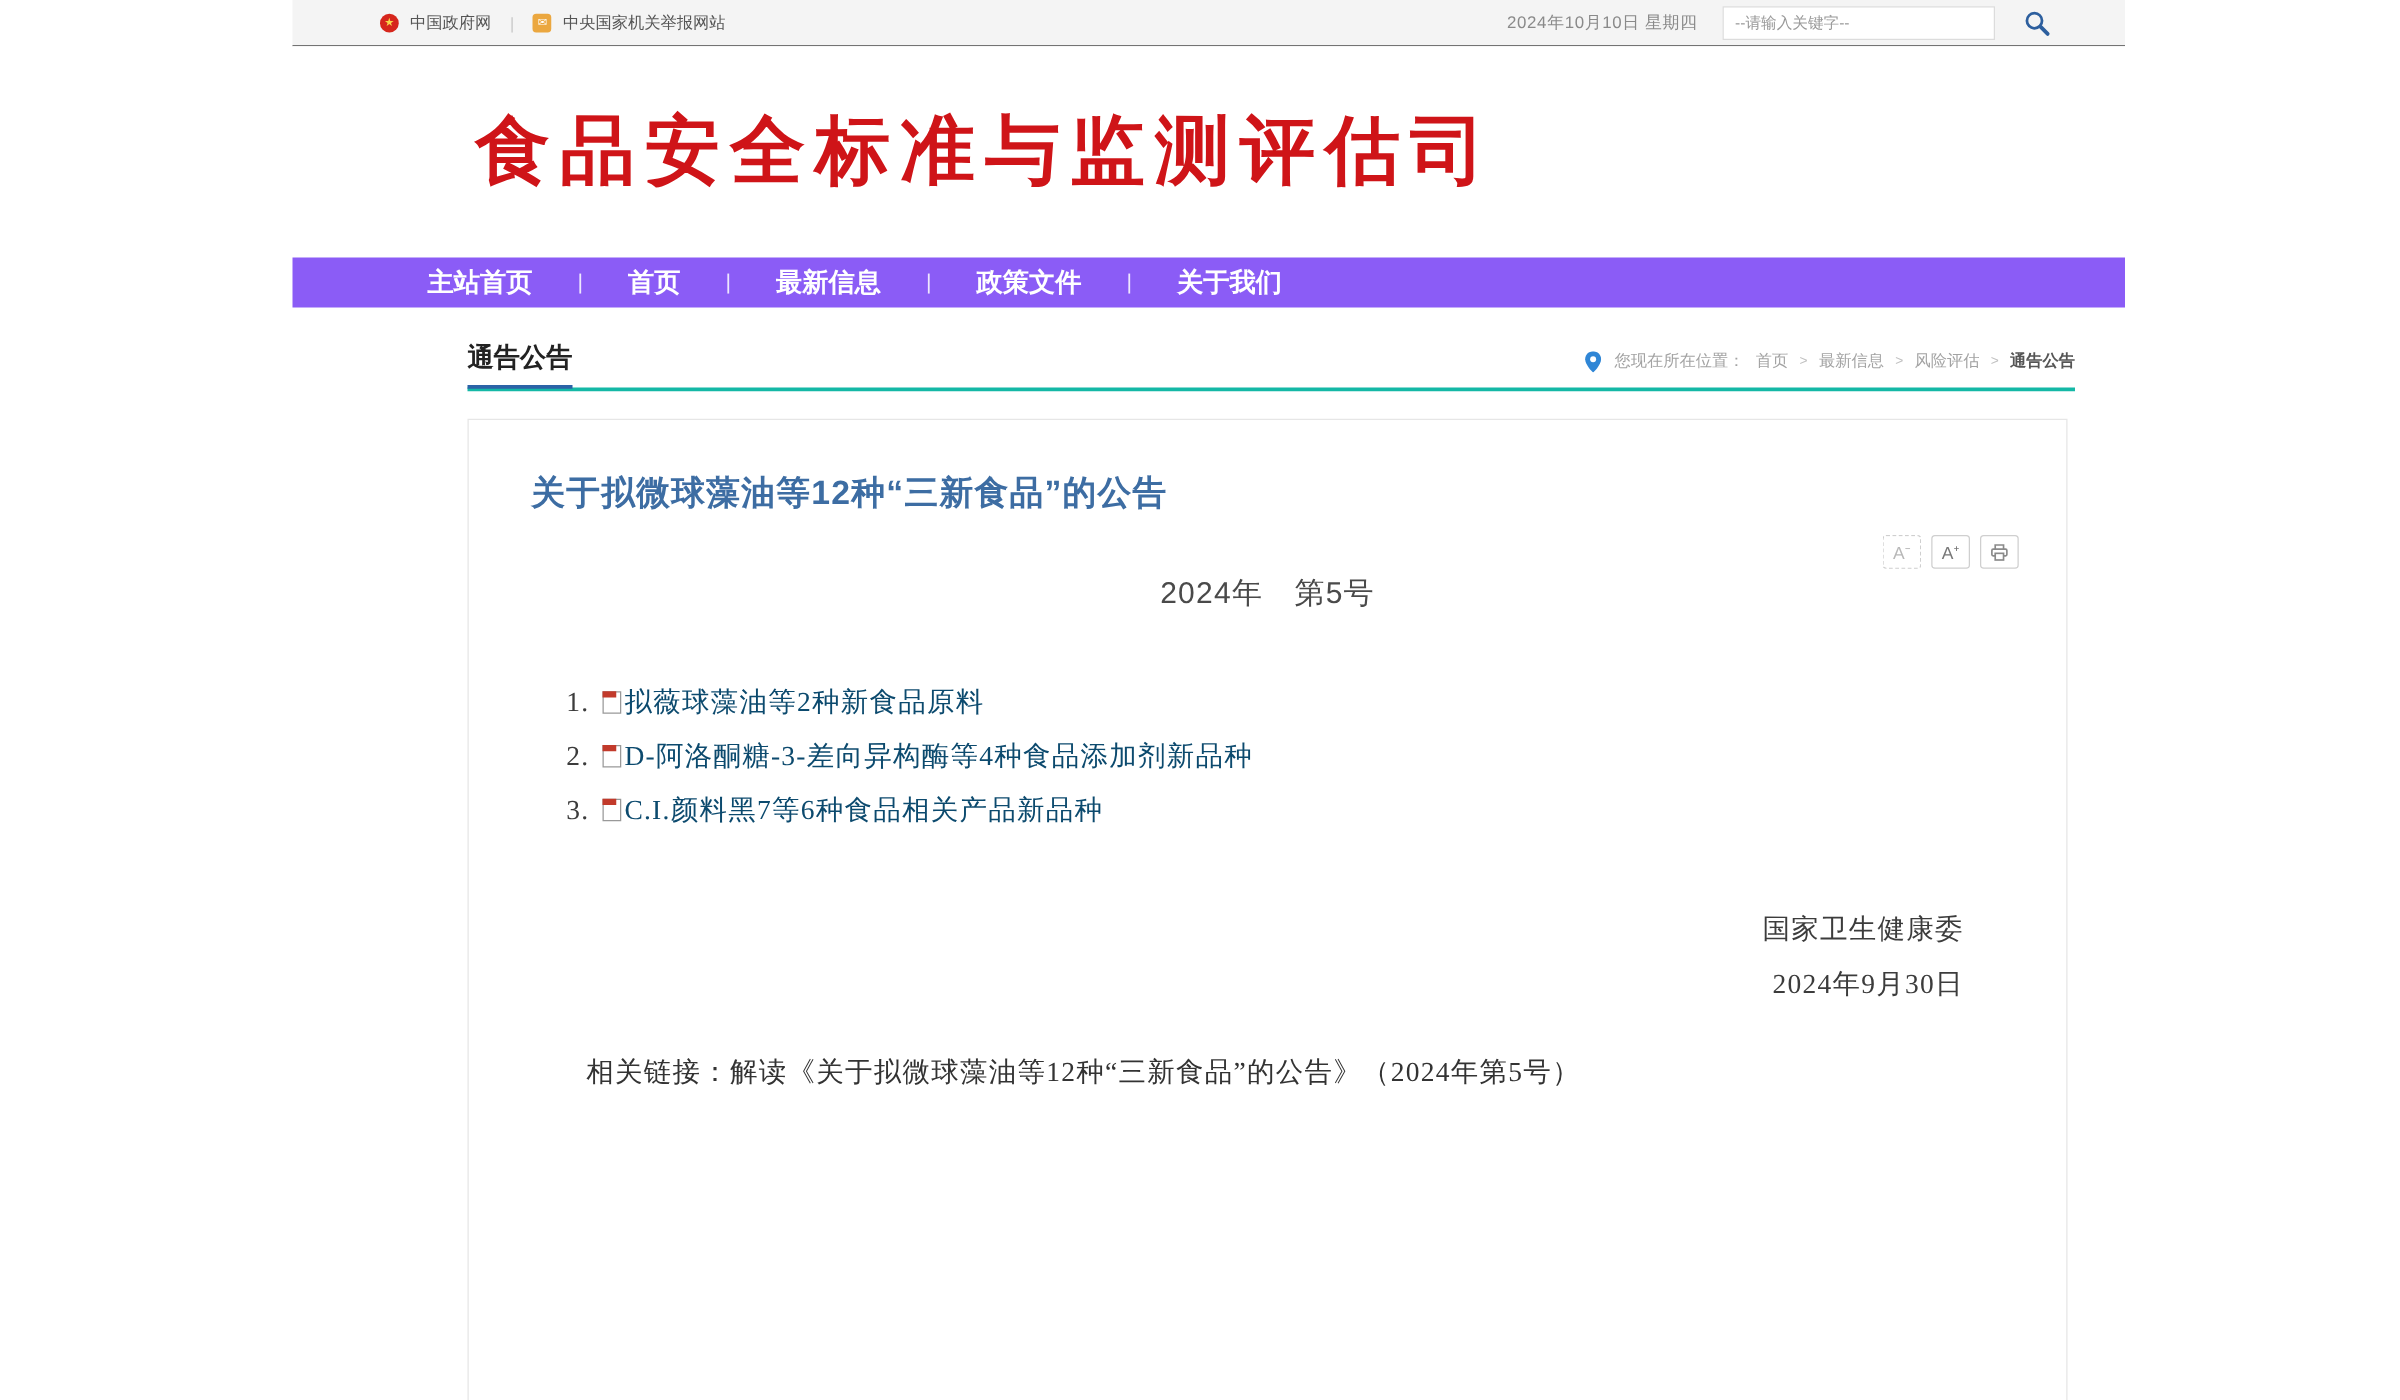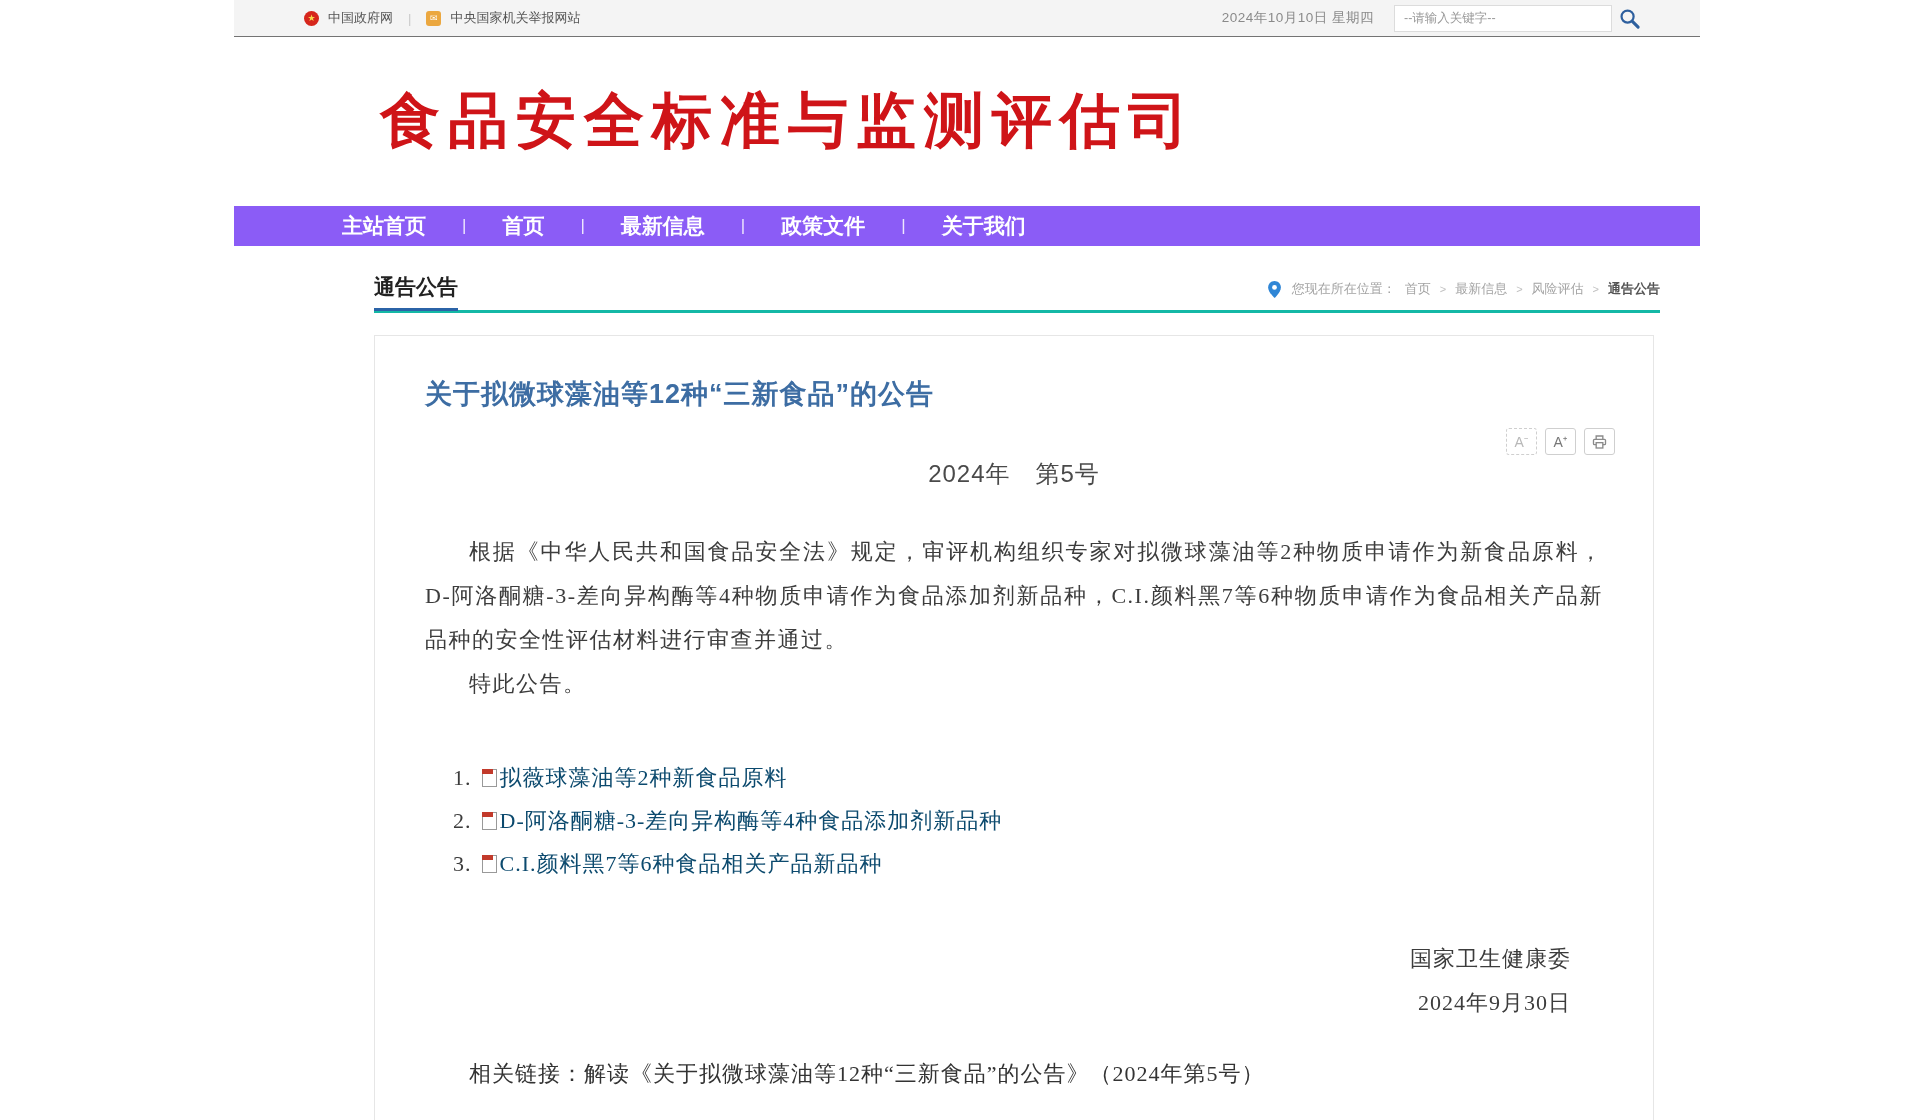--- a/index.html
+++ b/index.html
@@ -26,21 +26,21 @@
     background:#d6261c; display:inline-flex; align-items:center; justify-content:center;
   }
   .emblem-icon::after { content:"★"; color:#f7d74a; font-size:9px; line-height:1; }
   .report-icon {
     width:15px; height:15px; border-radius:3px;
     background:#eba73f; display:inline-flex; align-items:center; justify-content:center;
   }
   .report-icon::after { content:"✉"; color:#fff; font-size:9px; line-height:1; }
   .topbar-right { margin-left:auto; display:flex; align-items:center; gap:20px; }
   .top-date { color:#8a8a8a; font-size:13.5px; letter-spacing:.5px; }
-  .search-box { display:flex; align-items:center; gap:2px; }
+  .search-box { display:flex; align-items:center; gap:18px; }
   .search-input {
     width:218px; height:27px; border:1px solid #dcdcdc; background:#fff;
     padding:0 9px; font-size:12.5px; color:#666; outline:none;
     font-family:"Liberation Sans", sans-serif;
   }
   .search-input::placeholder { color:#9a9a9a; }
   .search-btn { border:none; background:transparent; padding:2px 4px; cursor:pointer; display:flex; }
 
   
   .site-header { height:169px; background:#fff; display:flex; align-items:center; }
@@ -213,24 +213,20 @@
             <path fill="none" stroke="#8a8a8a" stroke-width="2" d="M7 8V3h10v5"></path>
             <rect x="3" y="8" width="18" height="8" rx="1.5" fill="none" stroke="#8a8a8a" stroke-width="2"></rect>
             <rect x="7" y="13" width="10" height="8" fill="#fff" stroke="#8a8a8a" stroke-width="2"></rect>
           </svg>
         </span>
       </button>
     </div>
 
     <div class="doc-number">2024年　第5号</div>
 
-    <div class="article-body">
-      <p class="para">根据《中华人民共和国食品安全法》规定，审评机构组织专家对拟微球藻油等2种物质申请作为新食品原料，D-阿洛酮糖-3-差向异构酶等4种物质申请作为食品添加剂新品种，C.I.颜料黑7等6种物质申请作为食品相关产品新品种的安全性评估材料进行审查并通过。</p>
-      <p class="para">特此公告。</p>
-    </div>
 
     <div class="attachments">
       <span class="att-list">
         <span class="att-item">
           <span class="att-num">1.</span>
           <span class="doc-icon"></span>
           <a class="att-link">拟薇球藻油等2种新食品原料</a>
         </span>
         <span class="att-item">
           <span class="att-num">2.</span>

